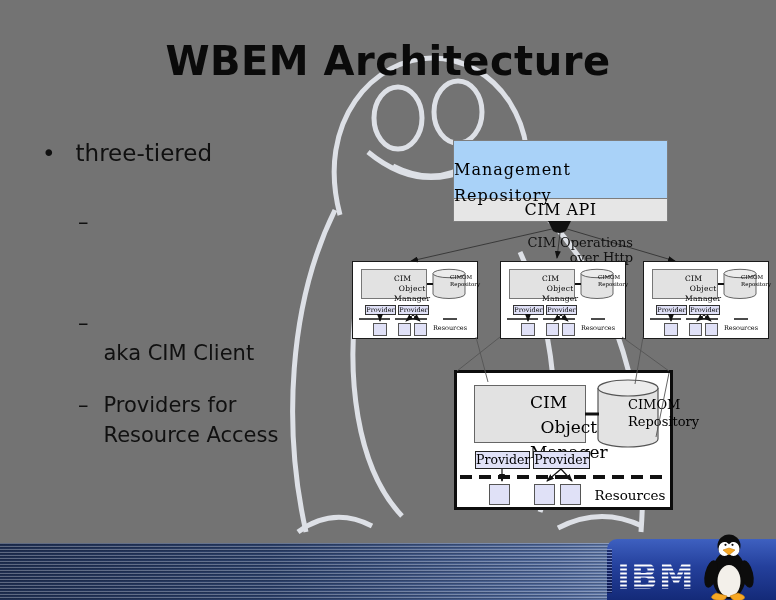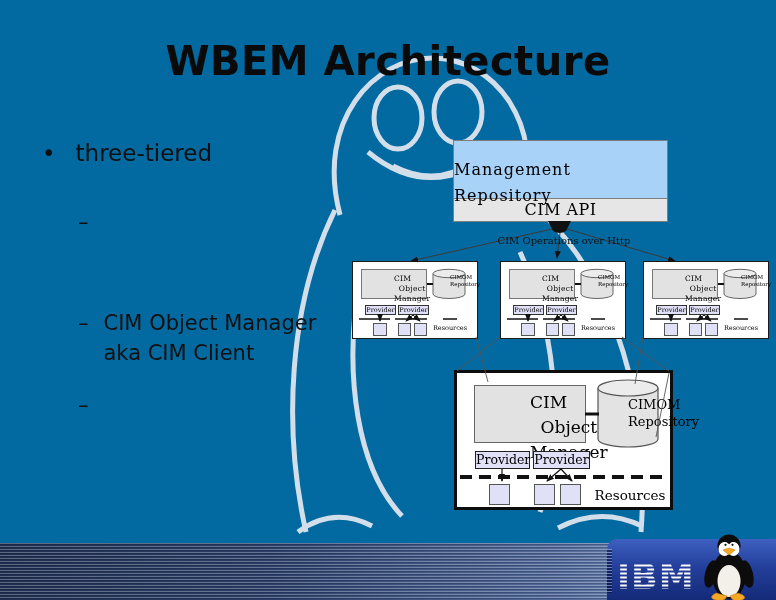--- a/index.html
+++ b/index.html
@@ -1,32 +1,32 @@
 <!DOCTYPE html>
 <html><head>
 <meta charset="utf-8">
 <style>
   html,body{margin:0;padding:0;background:#888;}
-  .slide{position:relative;width:776px;height:600px;background:#0369a1;overflow:hidden;
+  .slide{position:relative;width:776px;height:600px;background:#737373;overflow:hidden;
          font-family:"DejaVu Sans",sans-serif;}
   
   .title{position:absolute;top:38px;left:0;width:776px;text-align:center;
          font-size:40px;font-weight:bold;color:#0a0a0a;letter-spacing:.5px;}
   .bullet-row{position:absolute;left:42px;top:140px;font-size:23px;color:#101010;display:flex;gap:20px;}
   .sub{position:absolute;left:78px;font-size:21px;line-height:30px;color:#101010;display:flex;gap:15px;}
   .sub .dash{flex:0 0 auto;}
   
   .mgmt{position:absolute;left:453px;top:140px;width:213px;height:80px;border:1px solid #7d7d7d;
         font-family:"DejaVu Serif",serif;background:#fff;}
   .mgmt-blue{height:57px;background:#a9d2f8;text-align:left;font-size:16px;line-height:26px;
         padding-top:16px;letter-spacing:1px;box-sizing:border-box;}
   .cim-api{height:22px;background:#e6e6e6;border-top:1px solid #7d7d7d;text-align:center;
         font-size:16px;line-height:21px;letter-spacing:.5px;}
-  .http-label{position:absolute;left:495px;top:235px;width:138px;text-align:center;
-        font-family:"DejaVu Serif",serif;font-size:10px;color:#111;z-index:6;}
+  .http-label{position:absolute;left:495px;top:235px;width:138px;text-align:right;
+        font-family:"DejaVu Serif",serif;font-size:13px;color:#111;z-index:6;}
   
   .sbox{position:absolute;width:124px;height:76px;border:1.2px solid #1a1a1a;background:#fff;z-index:4;}
   .sbox *{position:absolute;box-sizing:border-box;}
   .s-com{left:8px;top:7px;width:66px;height:30px;background:#e2e2e2;border:1px solid #777;
          font-family:"DejaVu Serif",serif;font-size:7.5px;line-height:10px;text-align:center;
          padding-top:4px;letter-spacing:.3px;}
   .s-cyl-svg{left:79px;top:5px;width:36px;height:36px;}
   .s-cyl-text{left:79px;top:12px;width:36px;font-family:"DejaVu Serif",serif;font-size:5.5px;
          line-height:7px;text-align:center;}
   .s-prov{width:31px;height:10px;background:#e0e1f7;border:1px solid #333;
@@ -96,27 +96,31 @@
     <span>three-tiered</span>
   </div>
 
   <div class="sub" style="top:207px;">
     <span class="dash">–</span>
   </div>
 
   <div class="sub" style="top:308px;">
     <span class="dash">–</span>
     <span>
-      <span>CIM Object Manager</span><br>
+      <br>
       <span>aka CIM Client</span>
     </span>
   </div>
 
   <div class="sub" style="top:390px;">
     <span class="dash">–</span>
+    <span>
+      <span>Providers for</span><br>
+      <span>Resource Access</span>
+    </span>
   </div>
 
   <div class="mgmt">
     <div class="mgmt-blue">
       <span>Management</span><br>
       <span>Repository</span>
     </div>
     <div class="cim-api">CIM API</div>
   </div>
 

